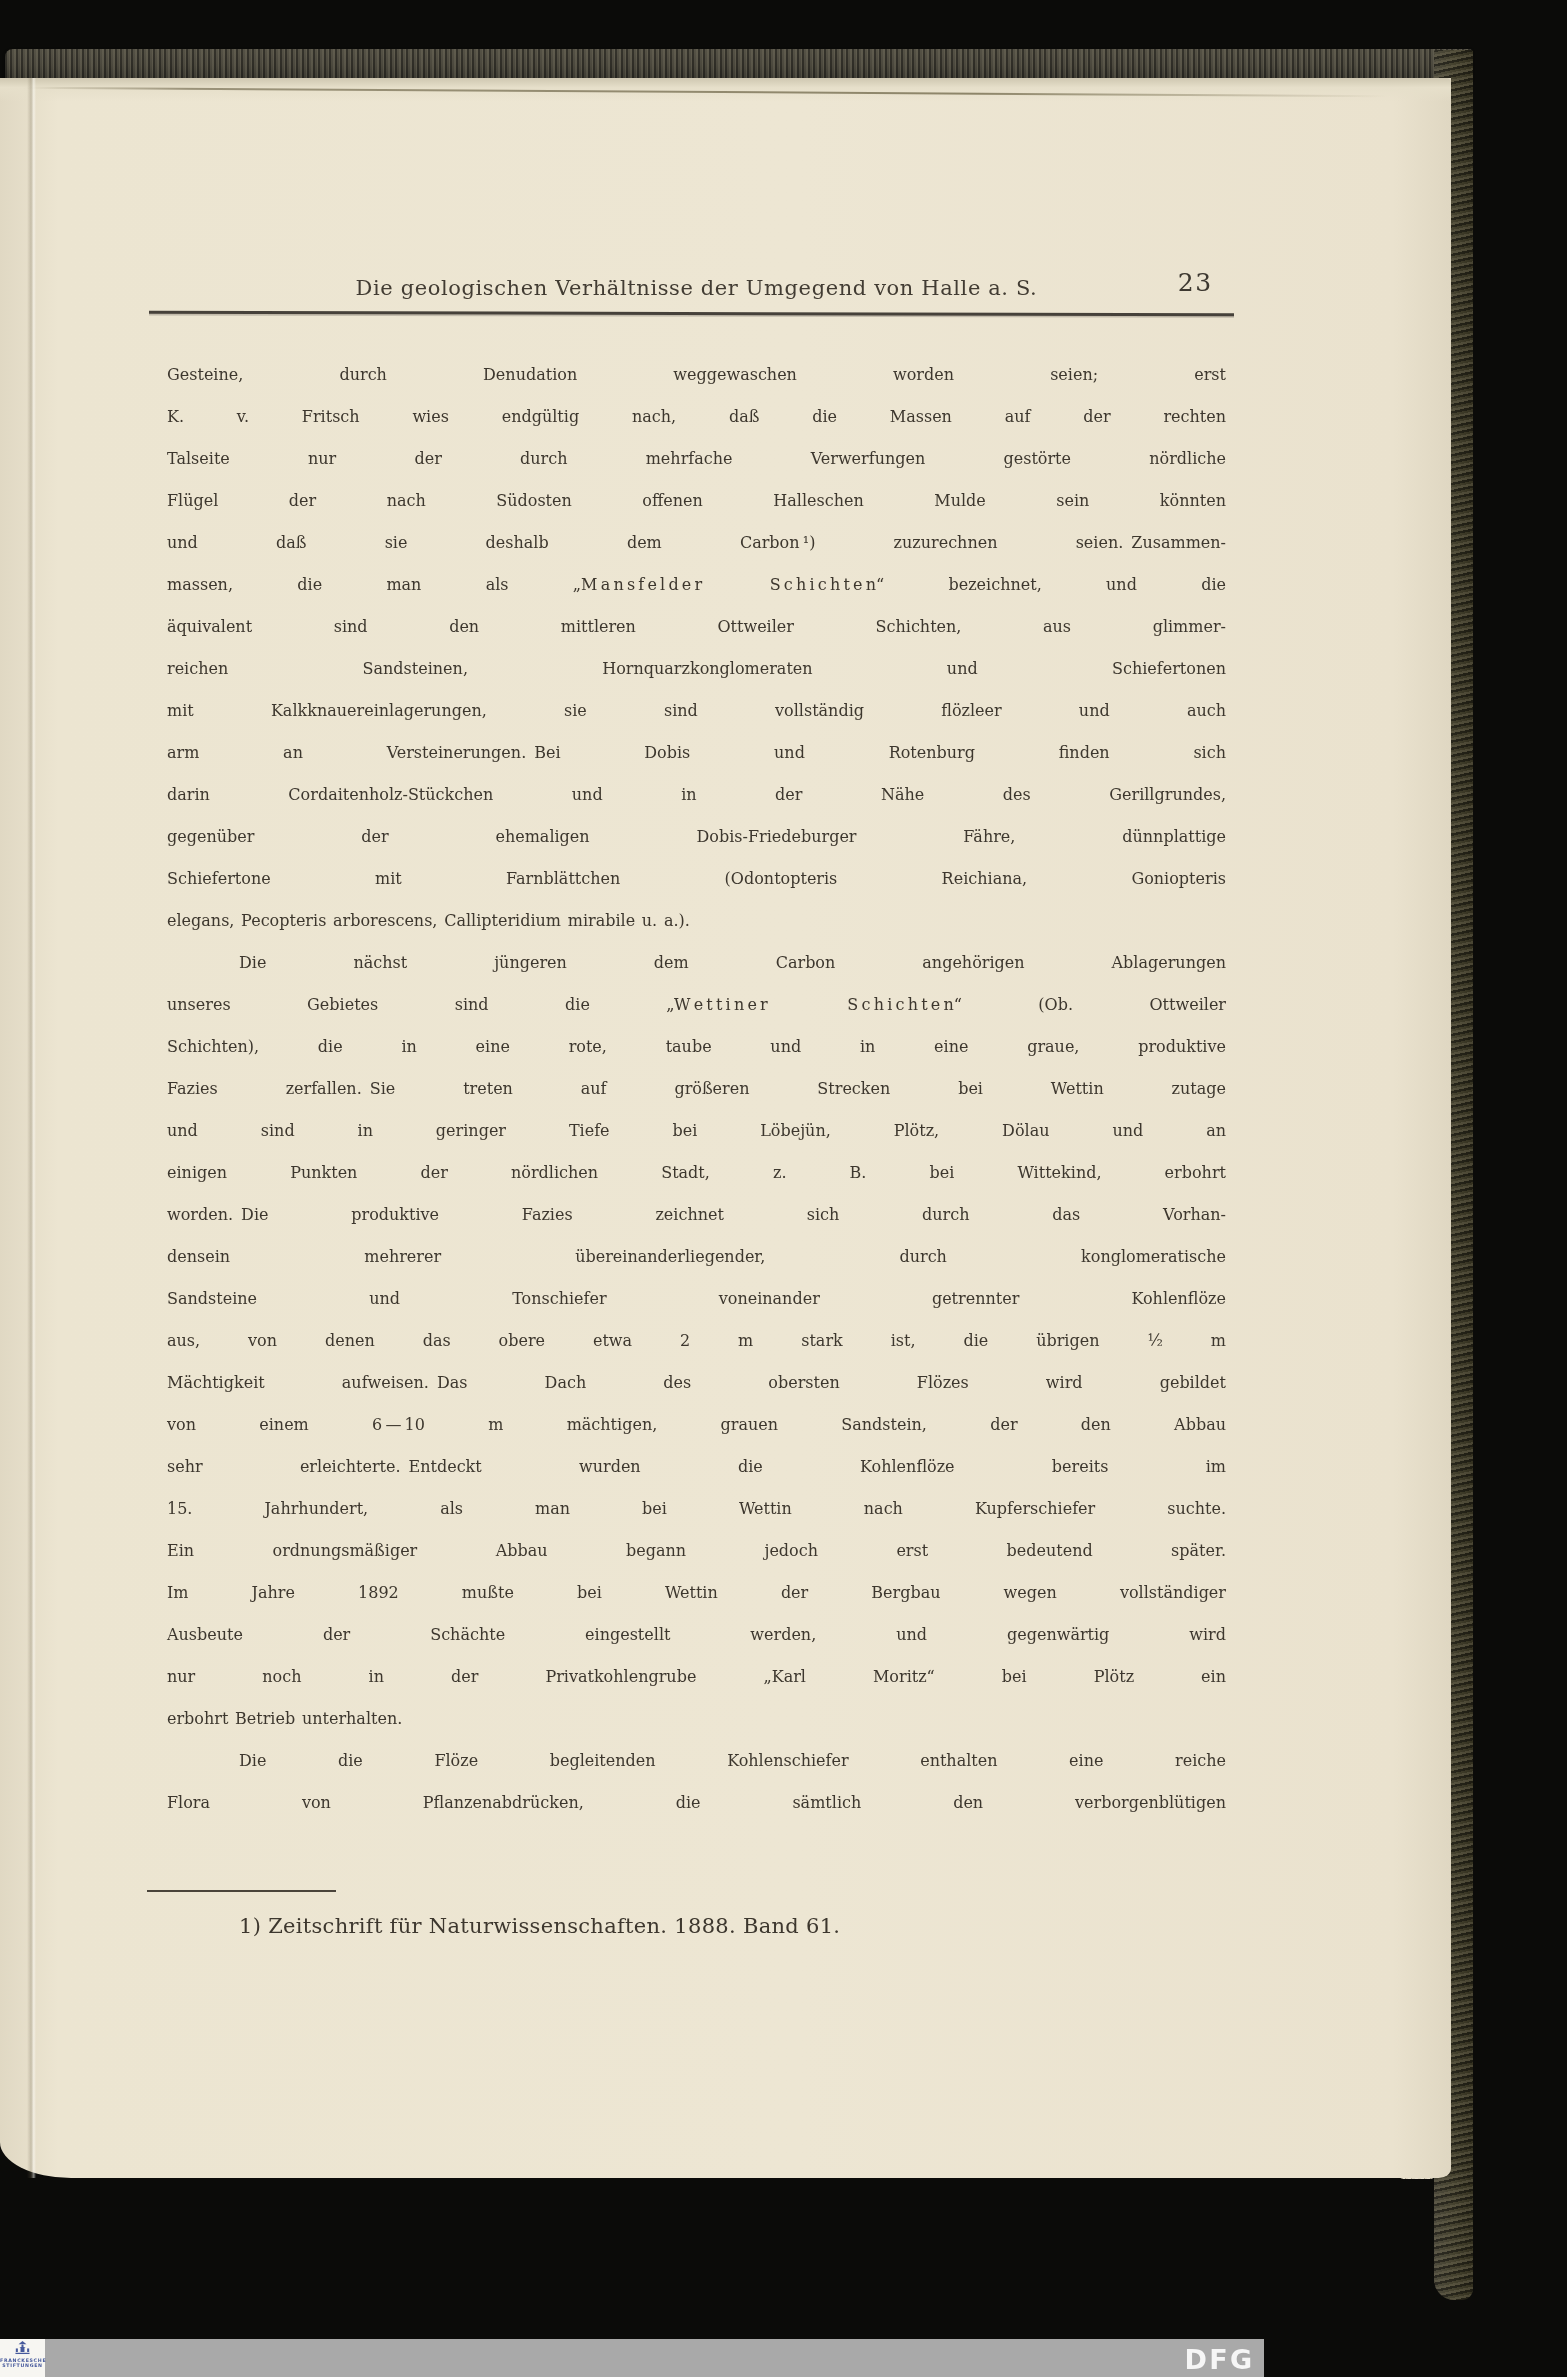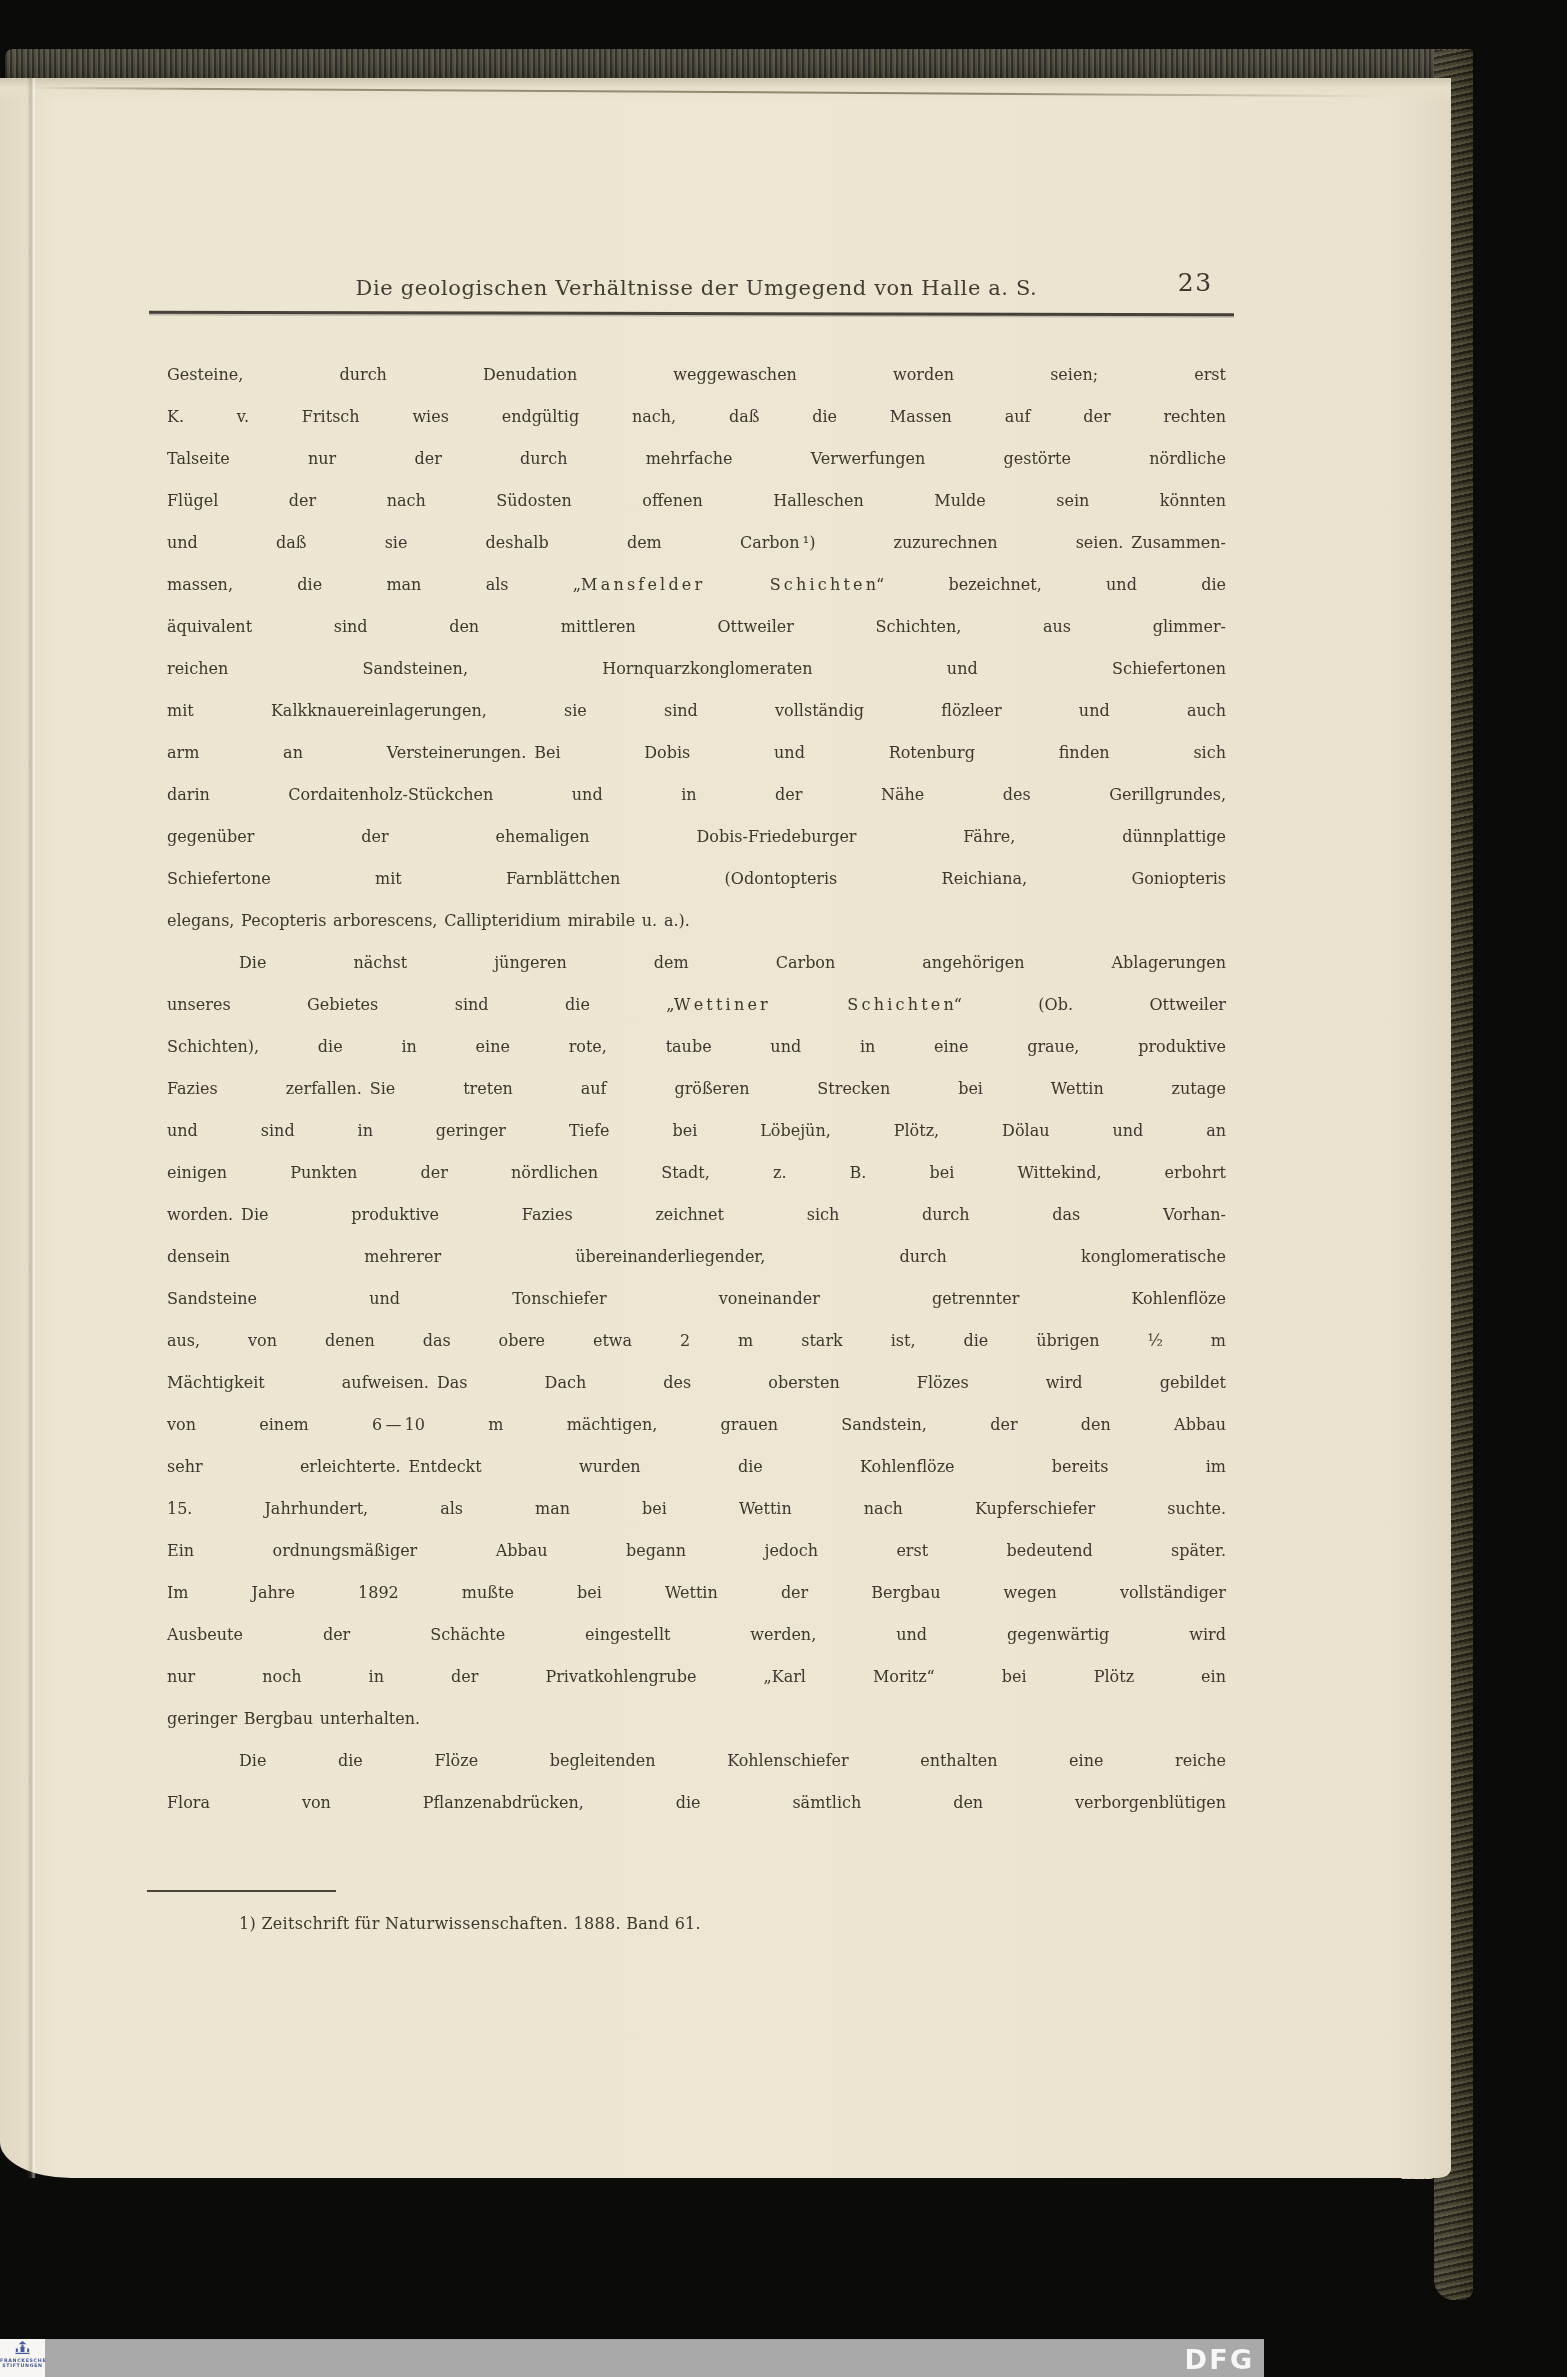--- a/index.html
+++ b/index.html
@@ -84,21 +84,21 @@
     white-space:nowrap;
   }
   .line.endline{text-align-last:left;}
   .line.indent{text-indent:72px;}
   .footnote-rule{
     position:absolute;left:147px;top:1812px;width:189px;height:2.4px;
     background:#4a443a;
   }
   .footnote{
     position:absolute;left:239px;top:1836px;width:987px;
-    color:#3d372e;font-size:16px;letter-spacing:0.3px;
+    color:#3d372e;font-size:21px;letter-spacing:0.3px;
   }
   
   .footer-bar{
     position:absolute;left:0;top:2339px;width:1264px;height:38px;
     background:#a9a9a9;
   }
   .stamp{
     position:absolute;left:0;top:0;width:45px;height:38px;
     background:#f7f6f2;
     text-align:center;
@@ -162,21 +162,21 @@
         <div class="line">Sandsteine und Tonschiefer voneinander getrennter Kohlenflöze</div>
         <div class="line">aus, von denen das obere etwa 2 m stark ist, die übrigen ½ m</div>
         <div class="line">Mächtigkeit aufweisen. Das Dach des obersten Flözes wird gebildet</div>
         <div class="line">von einem 6 — 10 m mächtigen, grauen Sandstein, der den Abbau</div>
         <div class="line">sehr erleichterte. Entdeckt wurden die Kohlenflöze bereits im</div>
         <div class="line">15. Jahrhundert, als man bei Wettin nach Kupferschiefer suchte.</div>
         <div class="line">Ein ordnungsmäßiger Abbau begann jedoch erst bedeutend später.</div>
         <div class="line">Im Jahre 1892 mußte bei Wettin der Bergbau wegen vollständiger</div>
         <div class="line">Ausbeute der Schächte eingestellt werden, und gegenwärtig wird</div>
         <div class="line">nur noch in der Privatkohlengrube „Karl Moritz“ bei Plötz ein</div>
-        <div class="line endline">geringer Bergbau unterhalten.</div>
+        <div class="line endline">erbohrt Betrieb unterhalten.</div>
         <div class="line indent">Die die Flöze begleitenden Kohlenschiefer enthalten eine reiche</div>
         <div class="line">Flora von Pflanzenabdrücken, die sämtlich den verborgenblütigen</div>
       </div>
 
     <div class="footnote-rule"></div>
     <div class="footnote">1) Zeitschrift für Naturwissenschaften. 1888. Band 61.</div>
   </div>
 
   <div class="footer-bar">
     <div class="stamp">

